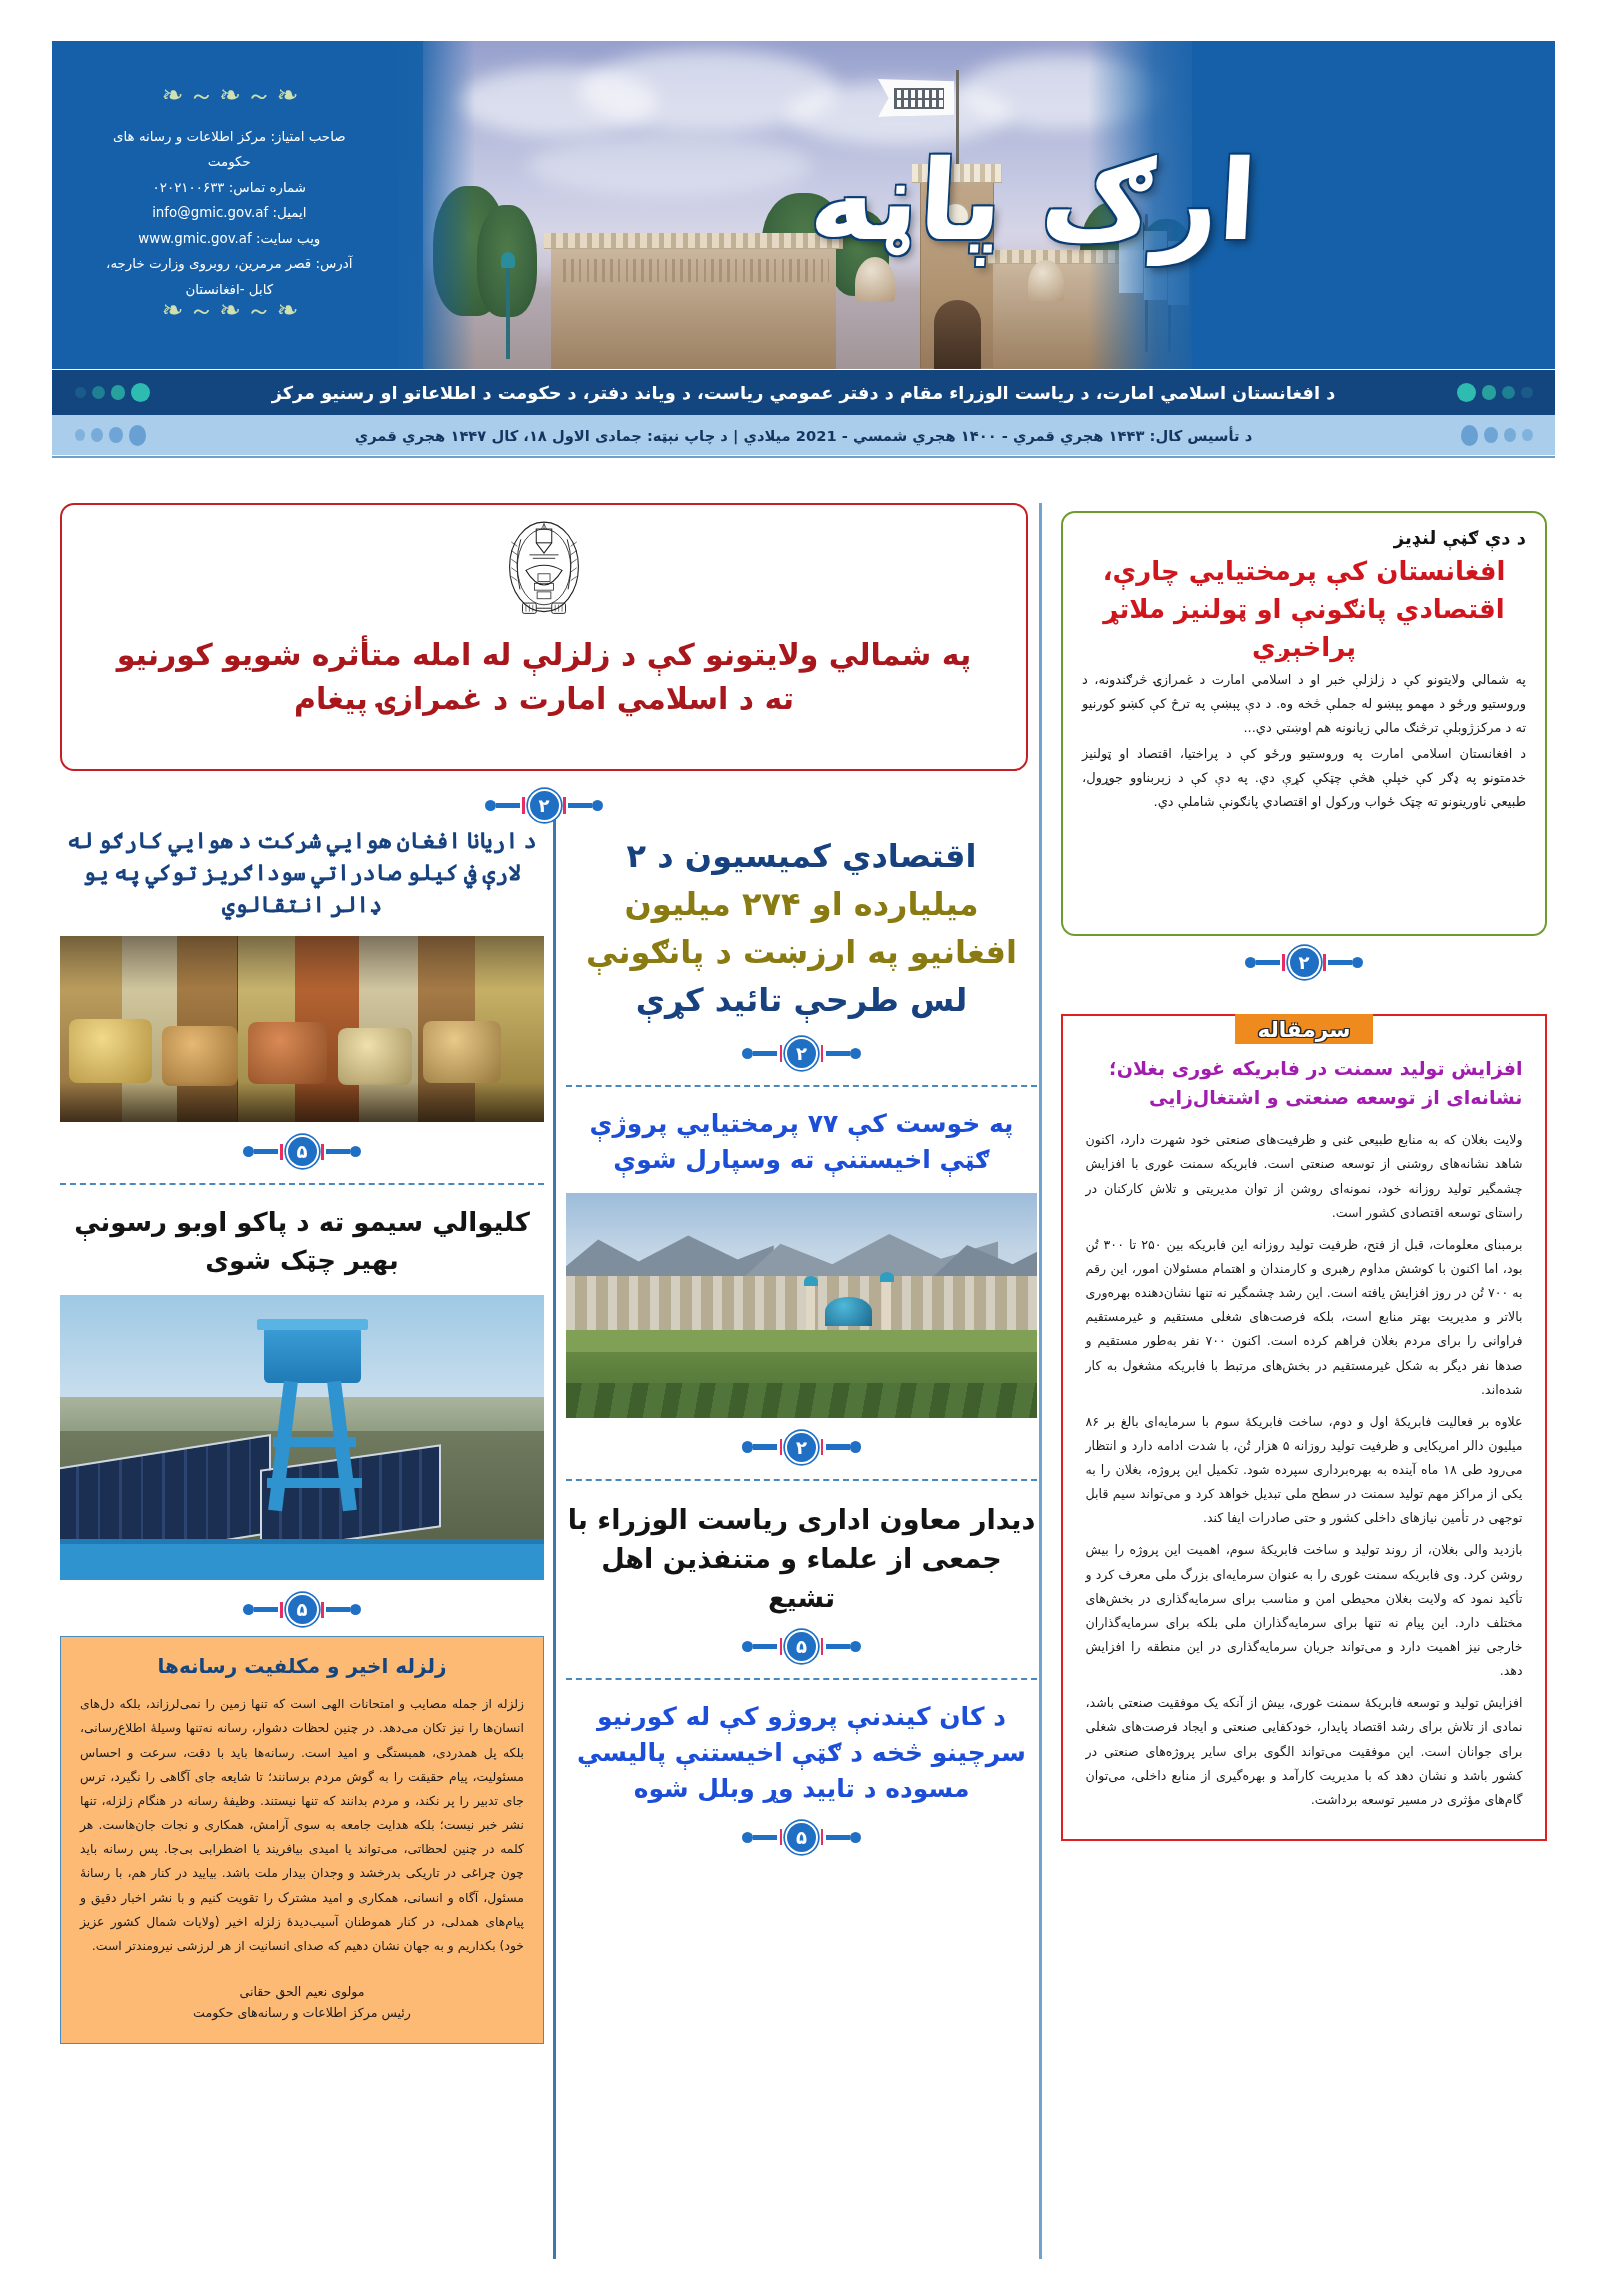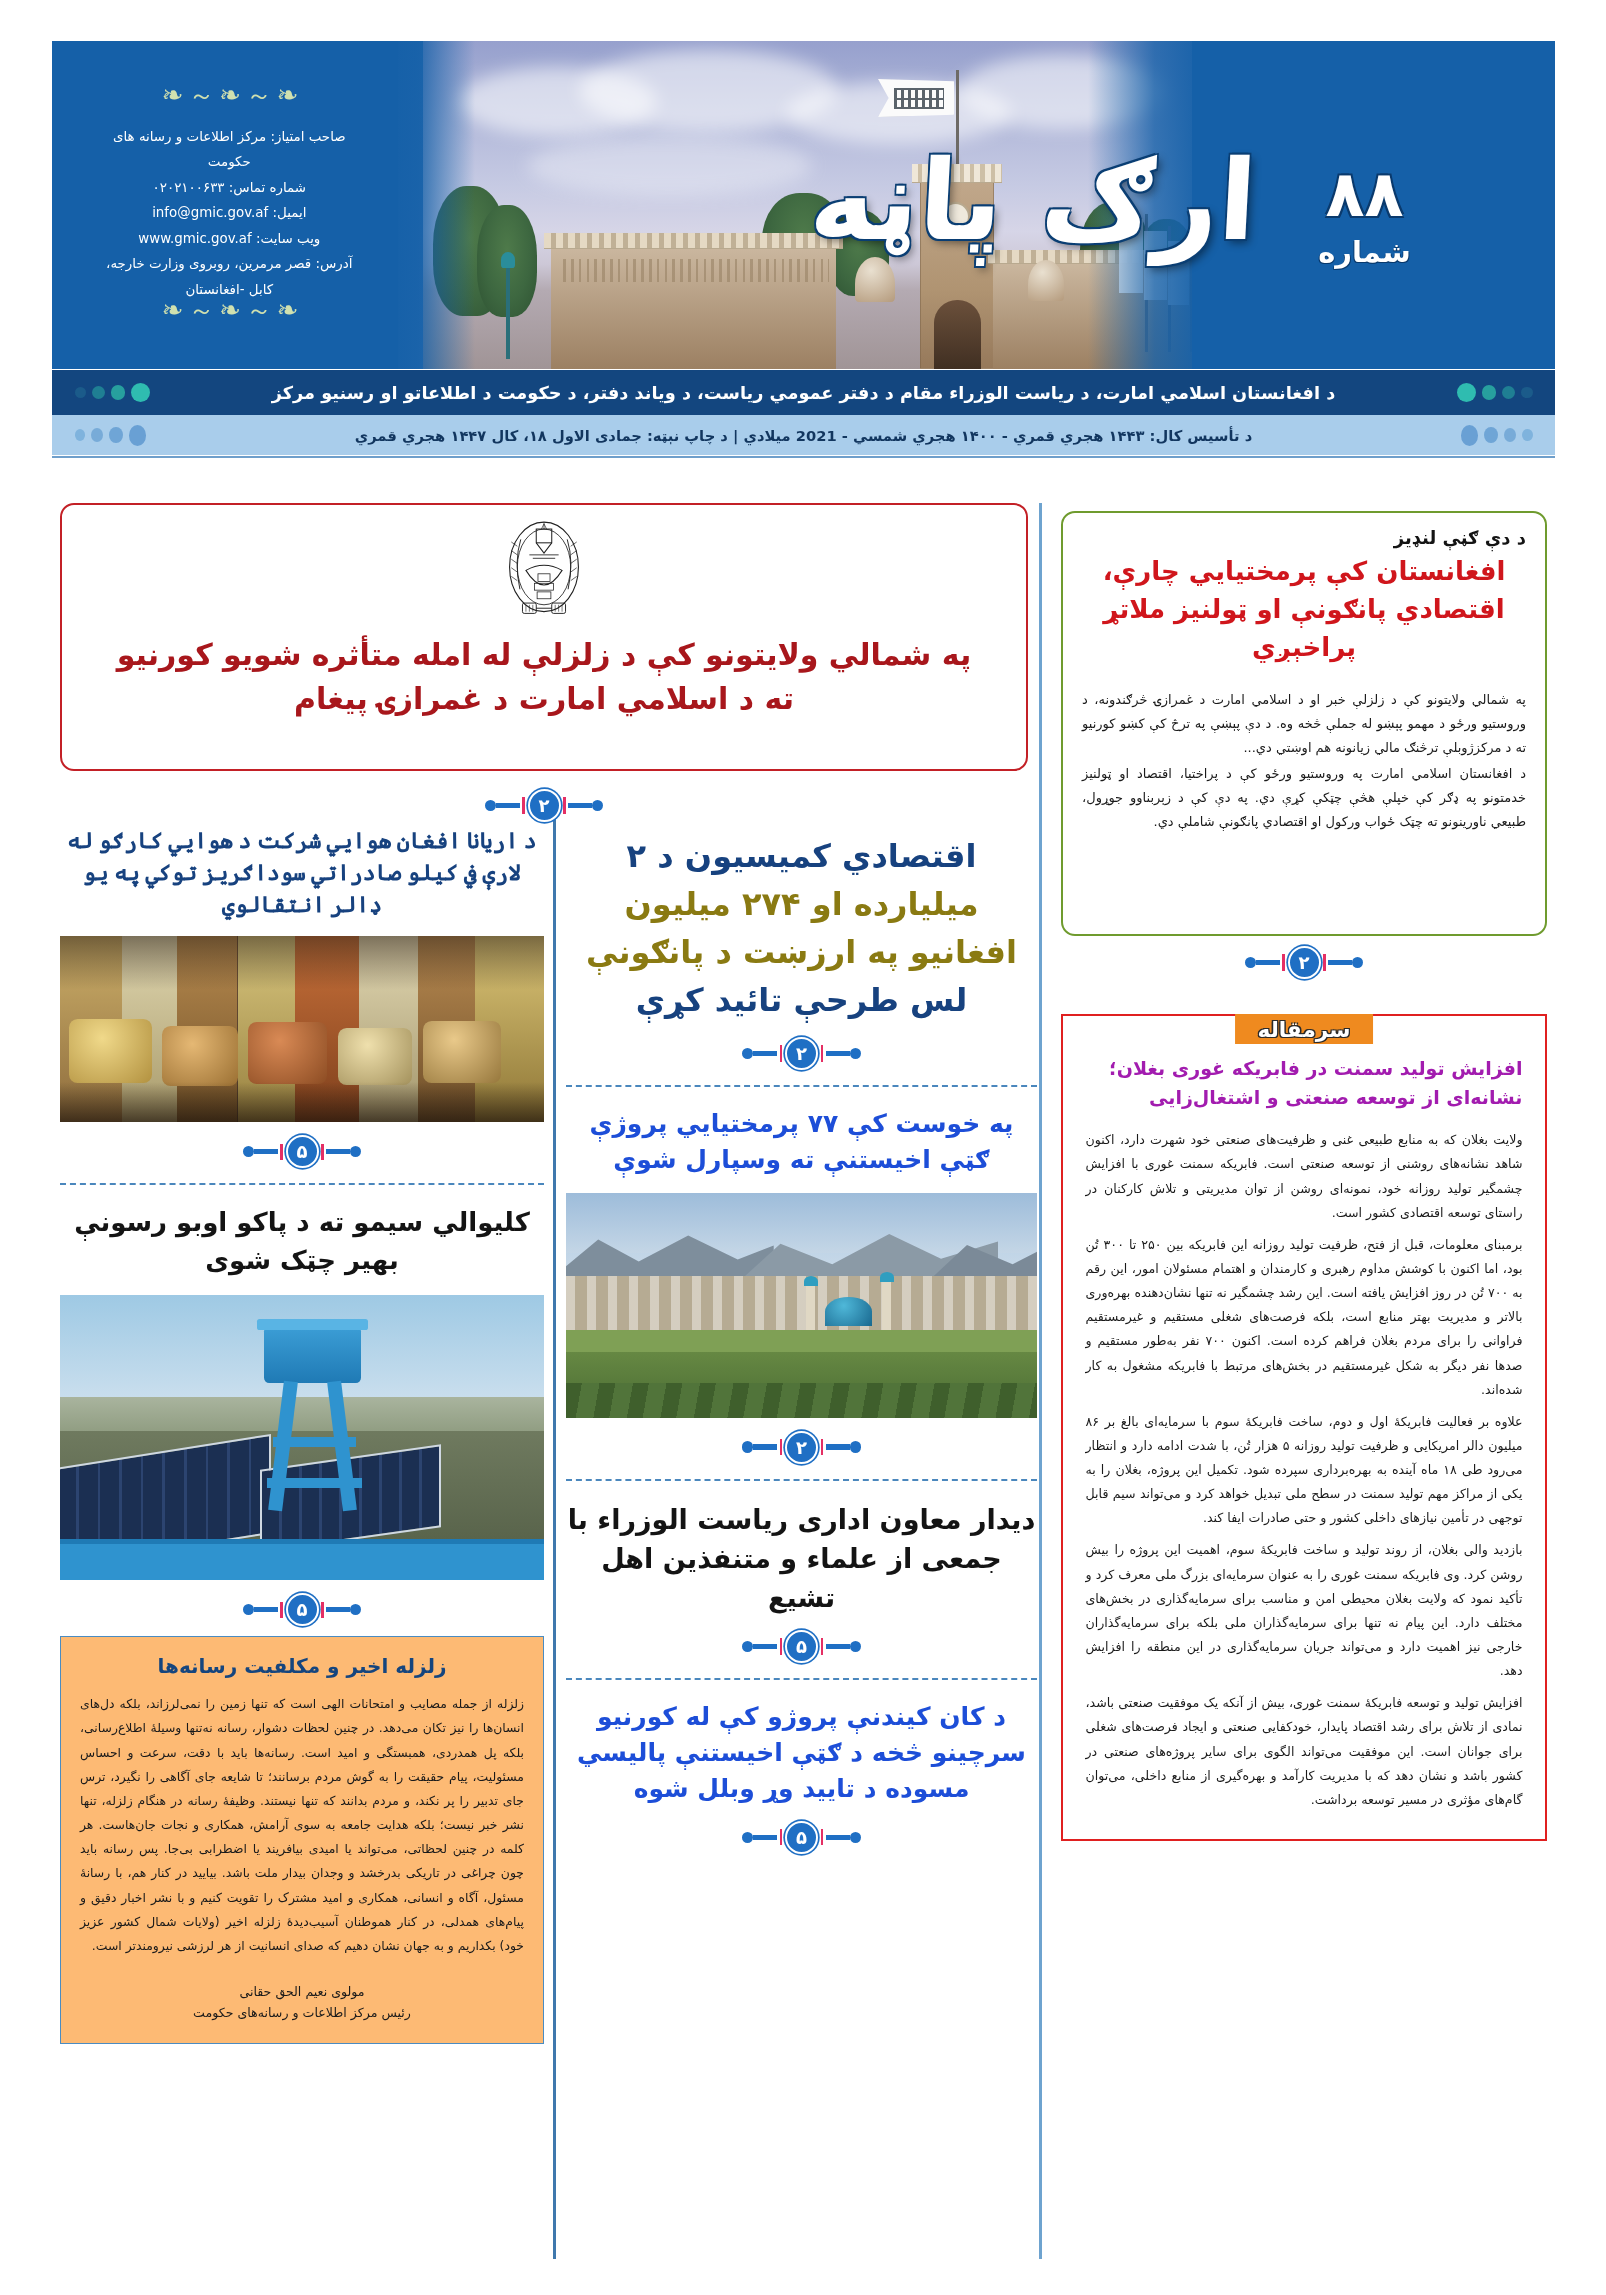--- a/index.html
+++ b/index.html
@@ -184,21 +184,21 @@
     position:absolute; left:1061px; top:511px; width:486px; height:425px;
     border:2.6px solid #6f9b2e; border-radius:14px; background:#fff;
     padding:14px 19px 8.6px 19px;
   }
   .kicker {
     text-align:right; font-weight:bold; font-size:18px; color:#141414;
     direction:rtl; margin-bottom:5.2px;
   }
   .green-headline {
     text-align:center; color:#d0161c; font-weight:bold;
-    font-size:26px; line-height:1.45; direction:rtl; margin-bottom:22px;
+    font-size:26px; line-height:1.45; direction:rtl; margin-bottom:2px;
   }
   .green-body {
     text-align:justify; direction:rtl; color:#1a1a1a;
     font-size:13px; line-height:1.85;
   }
   .green-body p { margin-bottom:1.7px; }
 
   
   .pagemark {
     display:flex; align-items:center; justify-content:center;
@@ -354,24 +354,20 @@
       <div>ویب سایت: www.gmic.gov.af</div>
       <div>آدرس: قصر مرمرین، روبروی وزارت خارجه،</div>
       <div>کابل -افغانستان</div>
     </div>
     <div class="flourish flourish-bottom">❧ ～ ❧ ～ ❧</div>
 
     <div class="logo-wrap">
       <div class="logo-text">ارګ پاڼه</div>
     </div>
 
-    <div class="issue-block">
-      <div class="issue-number">۸۸</div>
-      <div class="issue-label">شماره</div>
-    </div>
   </div>
 
   <div class="banner-dark">
     <span class="dotset">
       <span class="dot" style="width:11.2px;height:11.2px;background:#1b5b8a;"></span>
       <span class="dot" style="width:13px;height:13px;background:#1f7f93;"></span>
       <span class="dot" style="width:14.7px;height:14.7px;background:#27a09e;"></span>
       <span class="dot" style="width:19px;height:19px;background:#2fbcb0;"></span>
     </span>
     <span class="btxt">د افغانستان اسلامي امارت، د ریاست الوزراء مقام د دفتر عمومي ریاست، د ویاند دفتر، د حکومت د اطلاعاتو او رسنیو مرکز</span>

